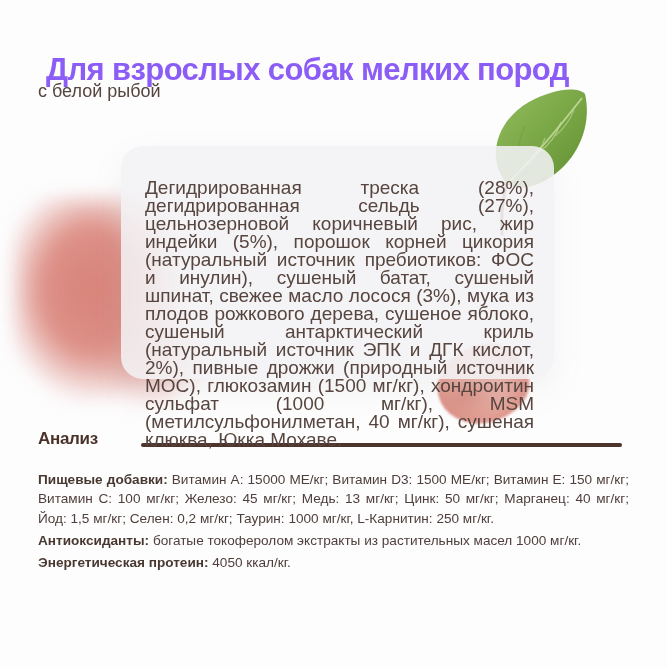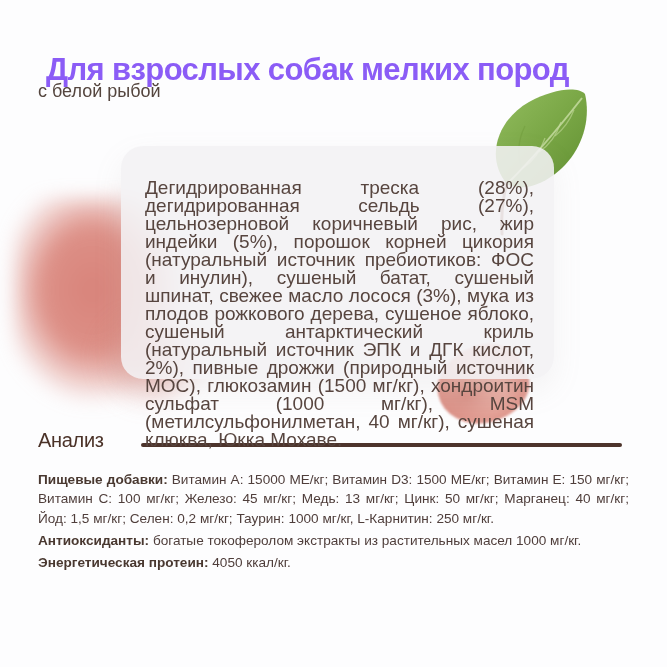--- a/index.html
+++ b/index.html
@@ -68,21 +68,21 @@
   }
   .panel p{
     margin:11px 0 0 4px;
     font-size:19px;line-height:18px;
     text-align:justify;
     color:#57453f;
   }
   
   .analysis-heading{
     position:absolute;left:38px;top:429px;margin:0;
-    font-size:20px;font-weight:normal;letter-spacing:-0.3px;
+    font-size:17px;font-weight:bold;letter-spacing:-0.3px;
     color:#4b3228;
     text-align:right;
   }
   .analysis-divider{
     position:absolute;left:141px;top:443px;width:481px;height:4px;
     background:#4d342c;border-radius:3px;
   }
   .analysis{
     position:absolute;left:38px;top:470px;width:591px;
     z-index:3;

